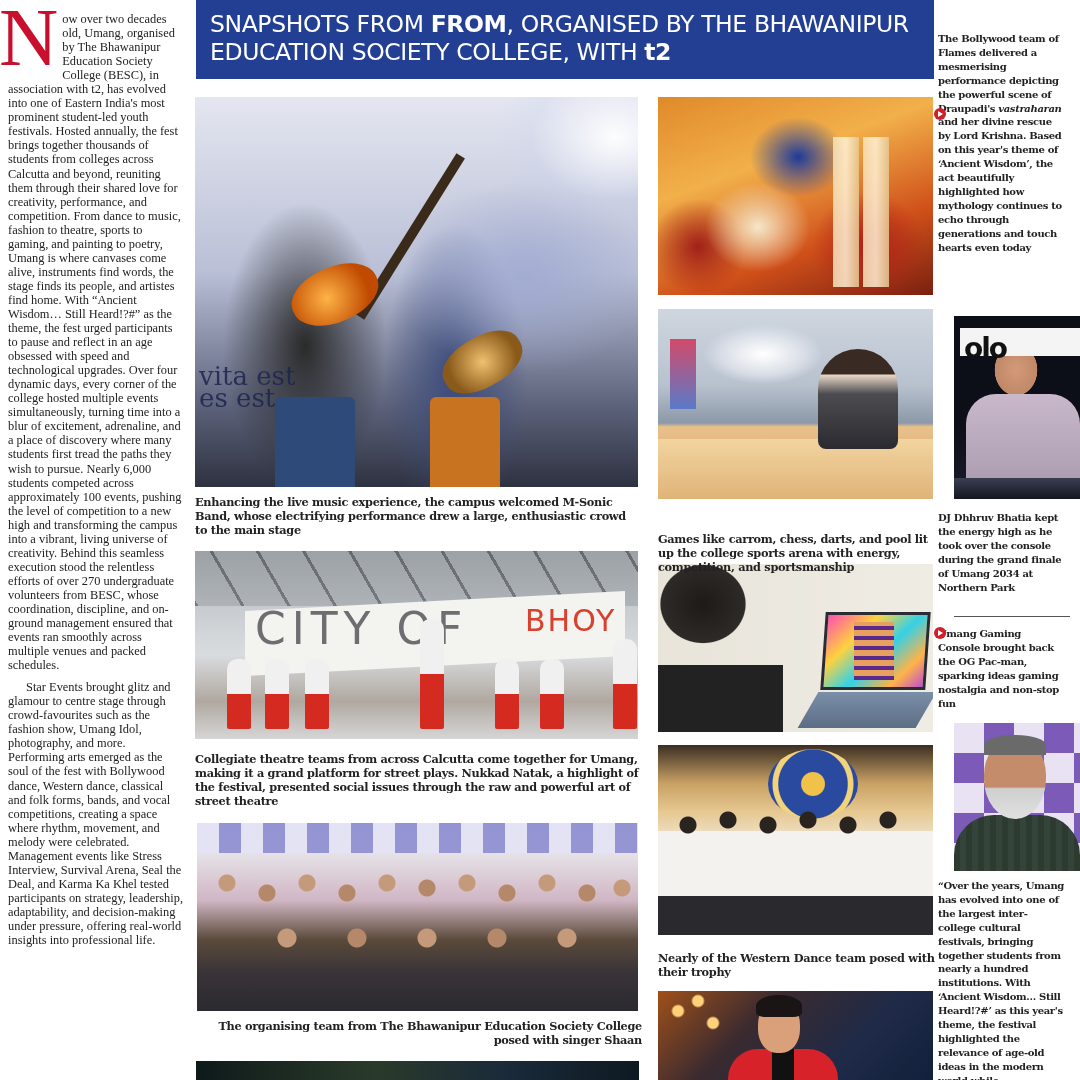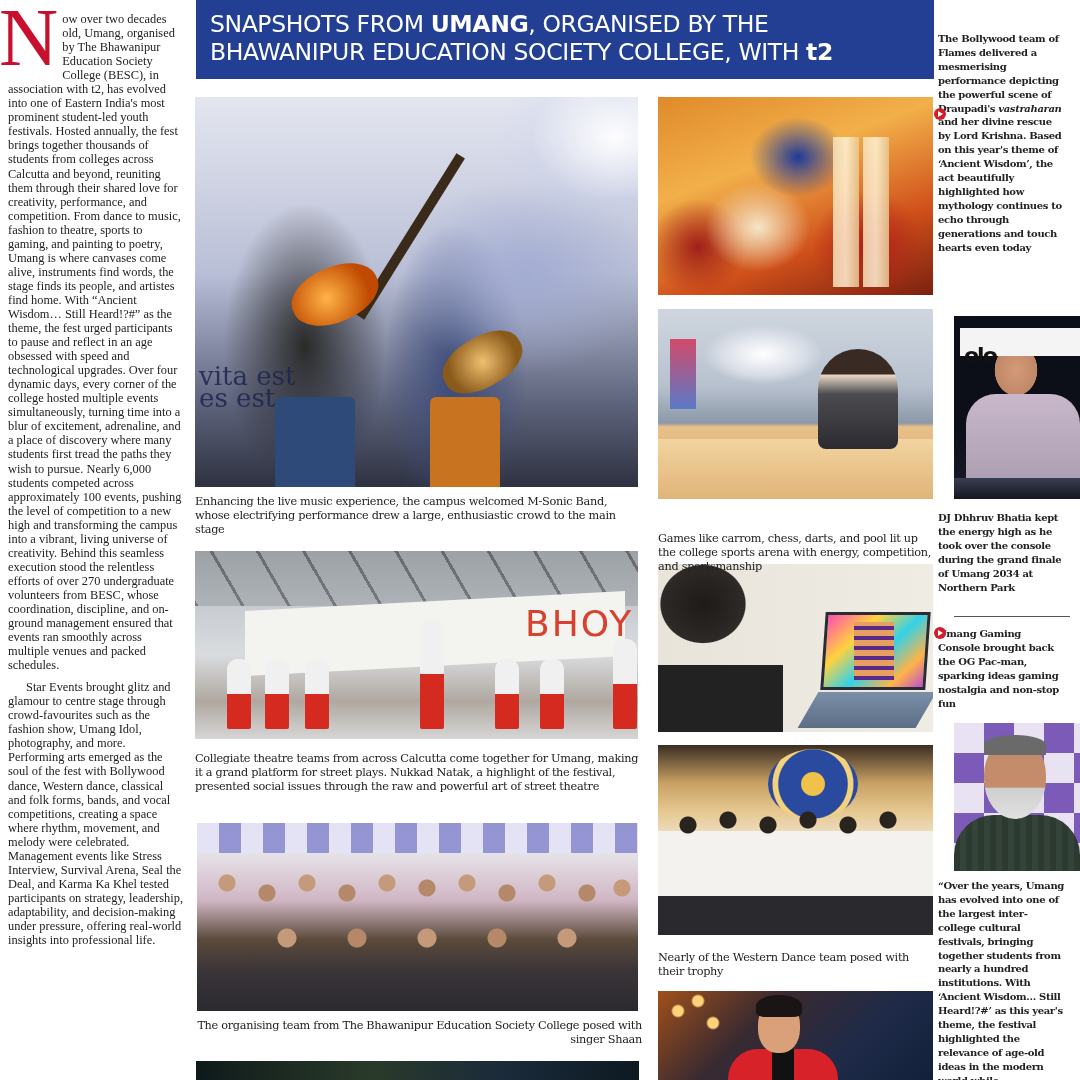--- a/index.html
+++ b/index.html
@@ -63,21 +63,21 @@
   .p-carrom .board { position:absolute; left:0; top:130px; width:275px; height:60px; background: linear-gradient(180deg,#f2d4a0,#e0b478); }
   .p-carrom .person { position:absolute; left:160px; top:40px; width:80px; height:100px; border-radius:40px 40px 8px 8px; background: linear-gradient(180deg,#3a2a24 0%, #3a2a24 25%, #e9d8c6 26%, #4c4c50 45%, #2a2a30 100%); }
   .p-carrom .poster { position:absolute; left:12px; top:30px; width:26px; height:70px; background: linear-gradient(180deg,#d24a6a,#5a7ac8); }
 
   .p-street { left: 195px; top: 551px; width: 443px; height: 188px;
     background: linear-gradient(180deg, #8c9094 0%, #c8ccd0 30%, #d9dcdf 55%, #b0a8a0 80%, #d6d6d6 100%);
   }
   .p-street .roof { position:absolute; left:0; top:0; width:443px; height:55px; background: repeating-linear-gradient(60deg, #55595e 0 3px, #a4a9ae 3px 40px); opacity:0.7; }
   .p-street .banner-cloth { position:absolute; left:50px; top:50px; width:380px; height:65px; background:#f3f3f0; transform: skewY(-3deg); }
   .p-street .banner-text1 { position:absolute; left:60px; top:52px; font-family:"DejaVu Sans", sans-serif; font-size:44px; color:#6e6e72; letter-spacing:6px; }
-  .p-street .banner-text2 { position:absolute; left:330px; top:52px; font-family:"DejaVu Sans", sans-serif; font-size:36px; color:#d8412e; letter-spacing:2px; }
+  .p-street .banner-text2 { position:absolute; left:330px; top:52px; font-family:"DejaVu Sans", sans-serif; font-size:30px; color:#d8412e; letter-spacing:2px; }
   .p-street .act { position:absolute; bottom:10px; width:24px; height:70px; background: linear-gradient(180deg,#f0f0f0 0 50%, #d42a20 50% 100%); border-radius: 10px 10px 2px 2px; }
 
   .p-pacman { left: 658px; top: 564px; width: 275px; height: 168px;
     background: linear-gradient(90deg, #e8e4da 0%, #efece4 100%);
   }
   .p-pacman .hair { position:absolute; left:0; top:0; width:125px; height:168px; background: radial-gradient(ellipse 60px 55px at 45px 40px, #1e1a18, #2e2a28 70%, transparent 72%), linear-gradient(180deg, transparent 0 60%, #222 60% 100%); }
   .p-pacman .screen { position:absolute; left:165px; top:48px; width:105px; height:78px; background: linear-gradient(135deg,#ff4fb0,#ffd23f 30%,#34d1e8 55%,#ffb347 80%,#c04fd0); border:3px solid #2b2b33; transform: skewX(-4deg); }
   .p-pacman .maze { position:absolute; left:196px; top:58px; width:40px; height:58px; background: repeating-linear-gradient(0deg,#5a2a8a 0 4px,#e8a060 4px 10px); }
   .p-pacman .kbd { position:absolute; left:150px; top:128px; width:118px; height:36px; background: linear-gradient(180deg,#7b8fa8,#5c6e86); transform: skewX(-30deg); }
 
@@ -135,34 +135,34 @@
   .p-bottom { left: 196px; top: 1061px; width: 443px; height: 19px;
     background: linear-gradient(90deg, #0e1a1a, #2a3a2a 40%, #1a2a3a 70%, #0e1a22);
   }
 
   .p-dj { left: 954px; top: 316px; width: 126px; height: 183px;
     background:
       radial-gradient(ellipse 30px 36px at 62px 54px, #d49a78, #c08868 70%, transparent 72%),
       linear-gradient(180deg, #0c0e18 0%, #0c0e18 60%, #1a1c2a 100%);
   }
   .p-dj .sign { position:absolute; left:6px; top:12px; width:120px; height:28px; background:#f4f4f4; }
-  .p-dj .sign-txt { position:absolute; left:10px; top:27px; font-family:"DejaVu Sans", sans-serif; font-weight:bold; font-size:22px; color:#111; letter-spacing:-2px; }
+  .p-dj .sign-txt { position:absolute; left:10px; top:16px; font-family:"DejaVu Sans", sans-serif; font-weight:bold; font-size:28px; color:#111; letter-spacing:-2px; }
   .p-dj .jacket { position:absolute; left:12px; top:78px; width:114px; height:100px; border-radius:30px 30px 0 0; background: linear-gradient(180deg,#c9b8cc,#a89aae); }
   .p-dj .deck { position:absolute; left:0; top:162px; width:126px; height:21px; background: linear-gradient(180deg,#3a3e52,#14161e); }
 
   .p-vip { left: 954px; top: 723px; width: 126px; height: 148px;
     background: repeating-conic-gradient(#7c5ab8 0 25%, #e8e2f2 0 50%) 0 0 / 60px 60px;
   }
   .p-vip .face { position:absolute; left:30px; top:16px; width:62px; height:80px; border-radius:45% 45% 50% 50%; background: linear-gradient(180deg,#c48c6a 0%, #c48c6a 60%, #cfcfcf 62%, #e0e0e0 100%); }
   .p-vip .hair { position:absolute; left:30px; top:12px; width:62px; height:20px; border-radius:50% 50% 0 0; background:#6a6a6a; }
   .p-vip .coat { position:absolute; left:0; top:92px; width:126px; height:60px; border-radius:40px 40px 0 0; background: repeating-linear-gradient(90deg,#2c3a30 0 6px,#35443a 6px 12px); }
 
   
   .caption {
-    position: absolute; font-family: "DejaVu Serif", serif; font-weight: normal;
+    position: absolute; font-family: "DejaVu Serif", serif; font-weight: bold;
     color: #222; font-size: 11.3px; line-height: 14.1px; letter-spacing: -0.3px;
   }
   .cap-band   { left: 195px; top: 495px; width: 445px; }
   .cap-street { left: 195px; top: 752px; width: 445px; }
   .cap-team   { left: 197px; top: 1019px; width: 445px; text-align: right; }
   .cap-games  { left: 658px; top: 532px; width: 278px; }
   .cap-winners{ left: 658px; top: 951px; width: 278px; }
 
   .side {
     position: absolute; left: 938px; width: 126px;
@@ -191,21 +191,21 @@
 </head>
 <body>
 
 <div class="body-col">
   <span class="dropcap">N</span>
   <p>ow over two decades old, Umang, organised by The Bhawanipur Education Society College (BESC), in association with t2, has evolved into one of Eastern India's most prominent student-led youth festivals. Hosted annually, the fest brings together thousands of students from colleges across Calcutta and beyond, reuniting them through their shared love for creativity, performance, and competition. From dance to music, fashion to theatre, sports to gaming, and painting to poetry, Umang is where canvases come alive, instruments find words, the stage finds its people, and artistes find home. With “Ancient Wisdom… Still Heard!?#” as the theme, the fest urged participants to pause and reflect in an age obsessed with speed and technological upgrades. Over four dynamic days, every corner of the college hosted multiple events simultaneously, turning time into a blur of excitement, adrenaline, and a place of discovery where many students first tread the paths they wish to pursue. Nearly 6,000 students competed across approximately 100 events, pushing the level of competition to a new high and transforming the campus into a vibrant, living universe of creativity. Behind this seamless execution stood the relentless efforts of over 270 undergraduate volunteers from BESC, whose coordination, discipline, and on-ground management ensured that events ran smoothly across multiple venues and packed schedules.</p>
   <p class="indent">Star Events brought glitz and glamour to centre stage through crowd-favourites such as the fashion show, Umang Idol, photography, and more. Performing arts emerged as the soul of the fest with Bollywood dance, Western dance, classical and folk forms, bands, and vocal competitions, creating a space where rhythm, movement, and melody were celebrated. Management events like Stress Interview, Survival Arena, Seal the Deal, and Karma Ka Khel tested participants on strategy, leadership, adaptability, and decision-making under pressure, offering real-world insights into professional life.</p>
 </div>
 
 <div class="banner">
-  <span>SNAPSHOTS FROM </span><b>UMANG</b><span>, ORGANISED BY THE BHAWANIPUR EDUCATION SOCIETY COLLEGE, WITH </span><b>t2</b>
+  <span>SNAPSHOTS FROM </span><b>FROM</b><span>, ORGANISED BY THE BHAWANIPUR EDUCATION SOCIETY COLLEGE, WITH </span><b>t2</b>
 </div>
 
 <div class="photo p-band" title="M-Sonic Band performing on stage with guitars">
   <div class="jeans"></div>
   <div class="pants"></div>
   <div class="neck1"></div>
   <div class="guitar1"></div>
   <div class="guitar2"></div>
   <div class="text-ov" style="white-space:pre">vita est
 es est</div>
@@ -218,20 +218,21 @@
 
 <div class="photo p-carrom" title="Students playing carrom in the sports arena">
   <div class="poster"></div>
   <div class="board"></div>
   <div class="person"></div>
 </div>
 
 <div class="photo p-street" title="Street play performers holding a banner">
   <div class="roof"></div>
   <div class="banner-cloth"></div>
+  <div class="banner-text1">CITY OF</div>
   <div class="banner-text2">BHOY</div>
   <div class="act" style="left:32px"></div>
   <div class="act" style="left:70px"></div>
   <div class="act" style="left:110px"></div>
   <div class="act" style="left:225px;height:110px"></div>
   <div class="act" style="left:300px"></div>
   <div class="act" style="left:345px"></div>
   <div class="act" style="left:418px;height:90px"></div>
 </div>
 

